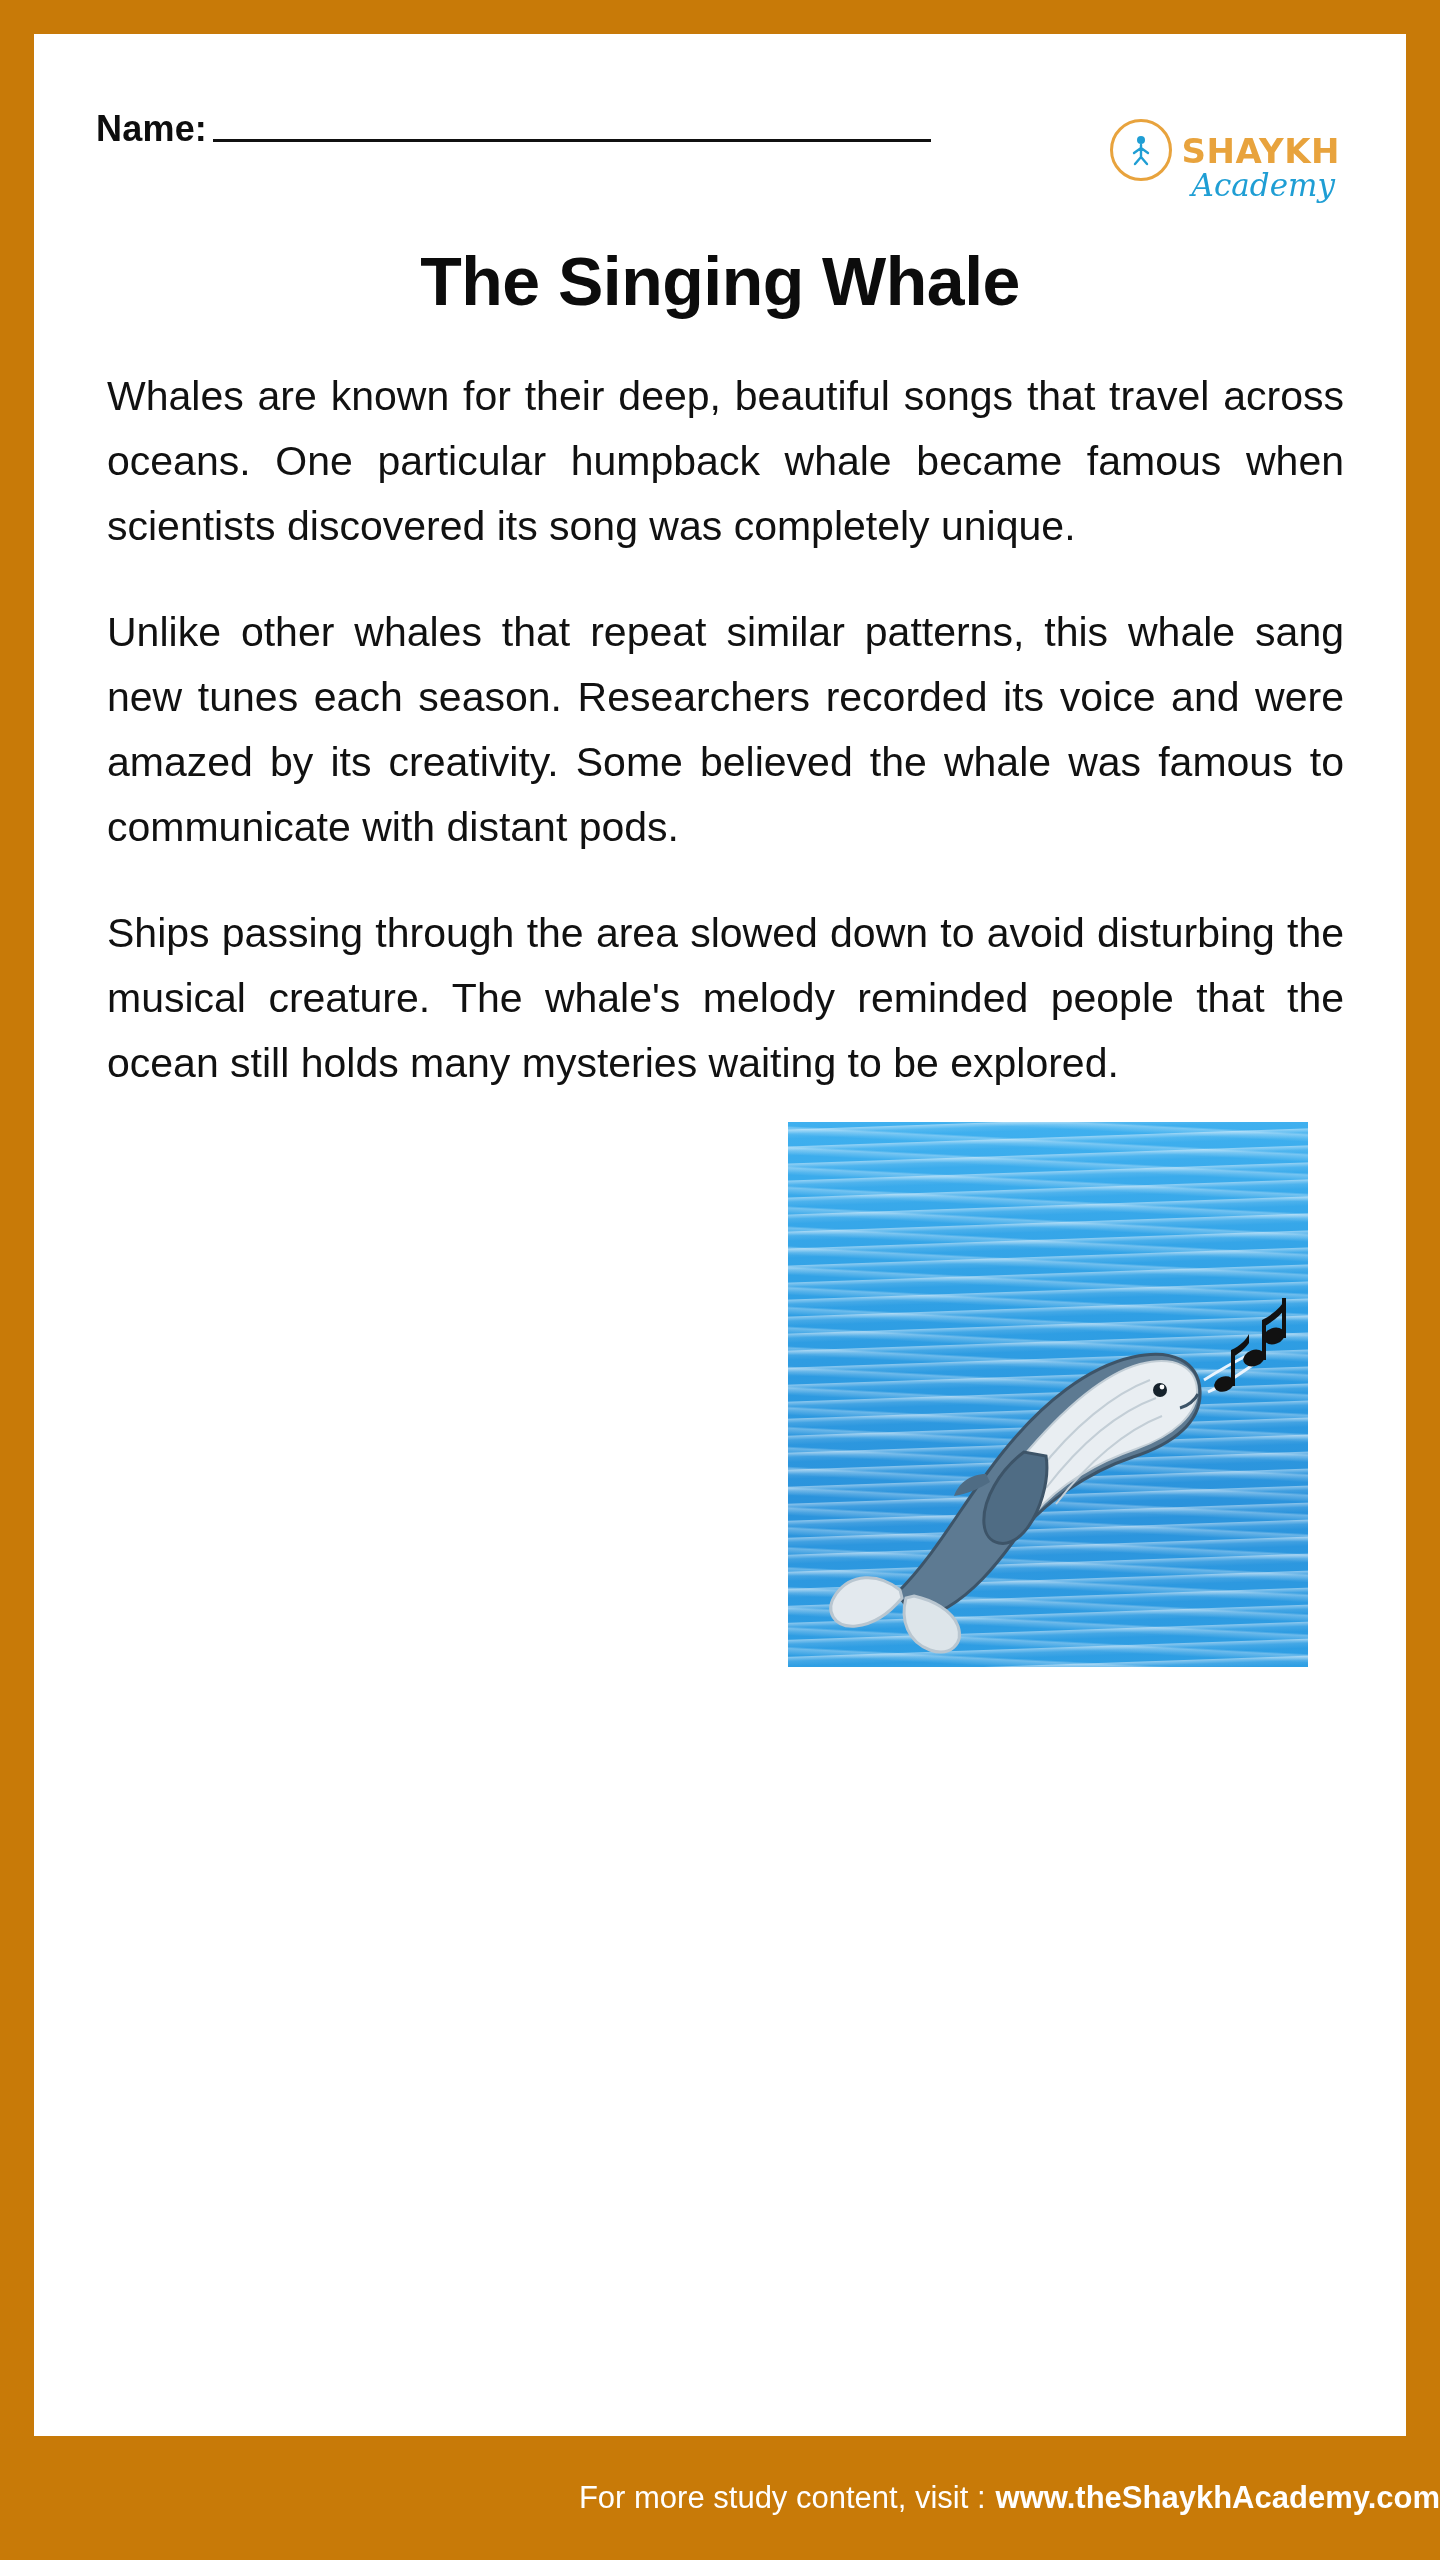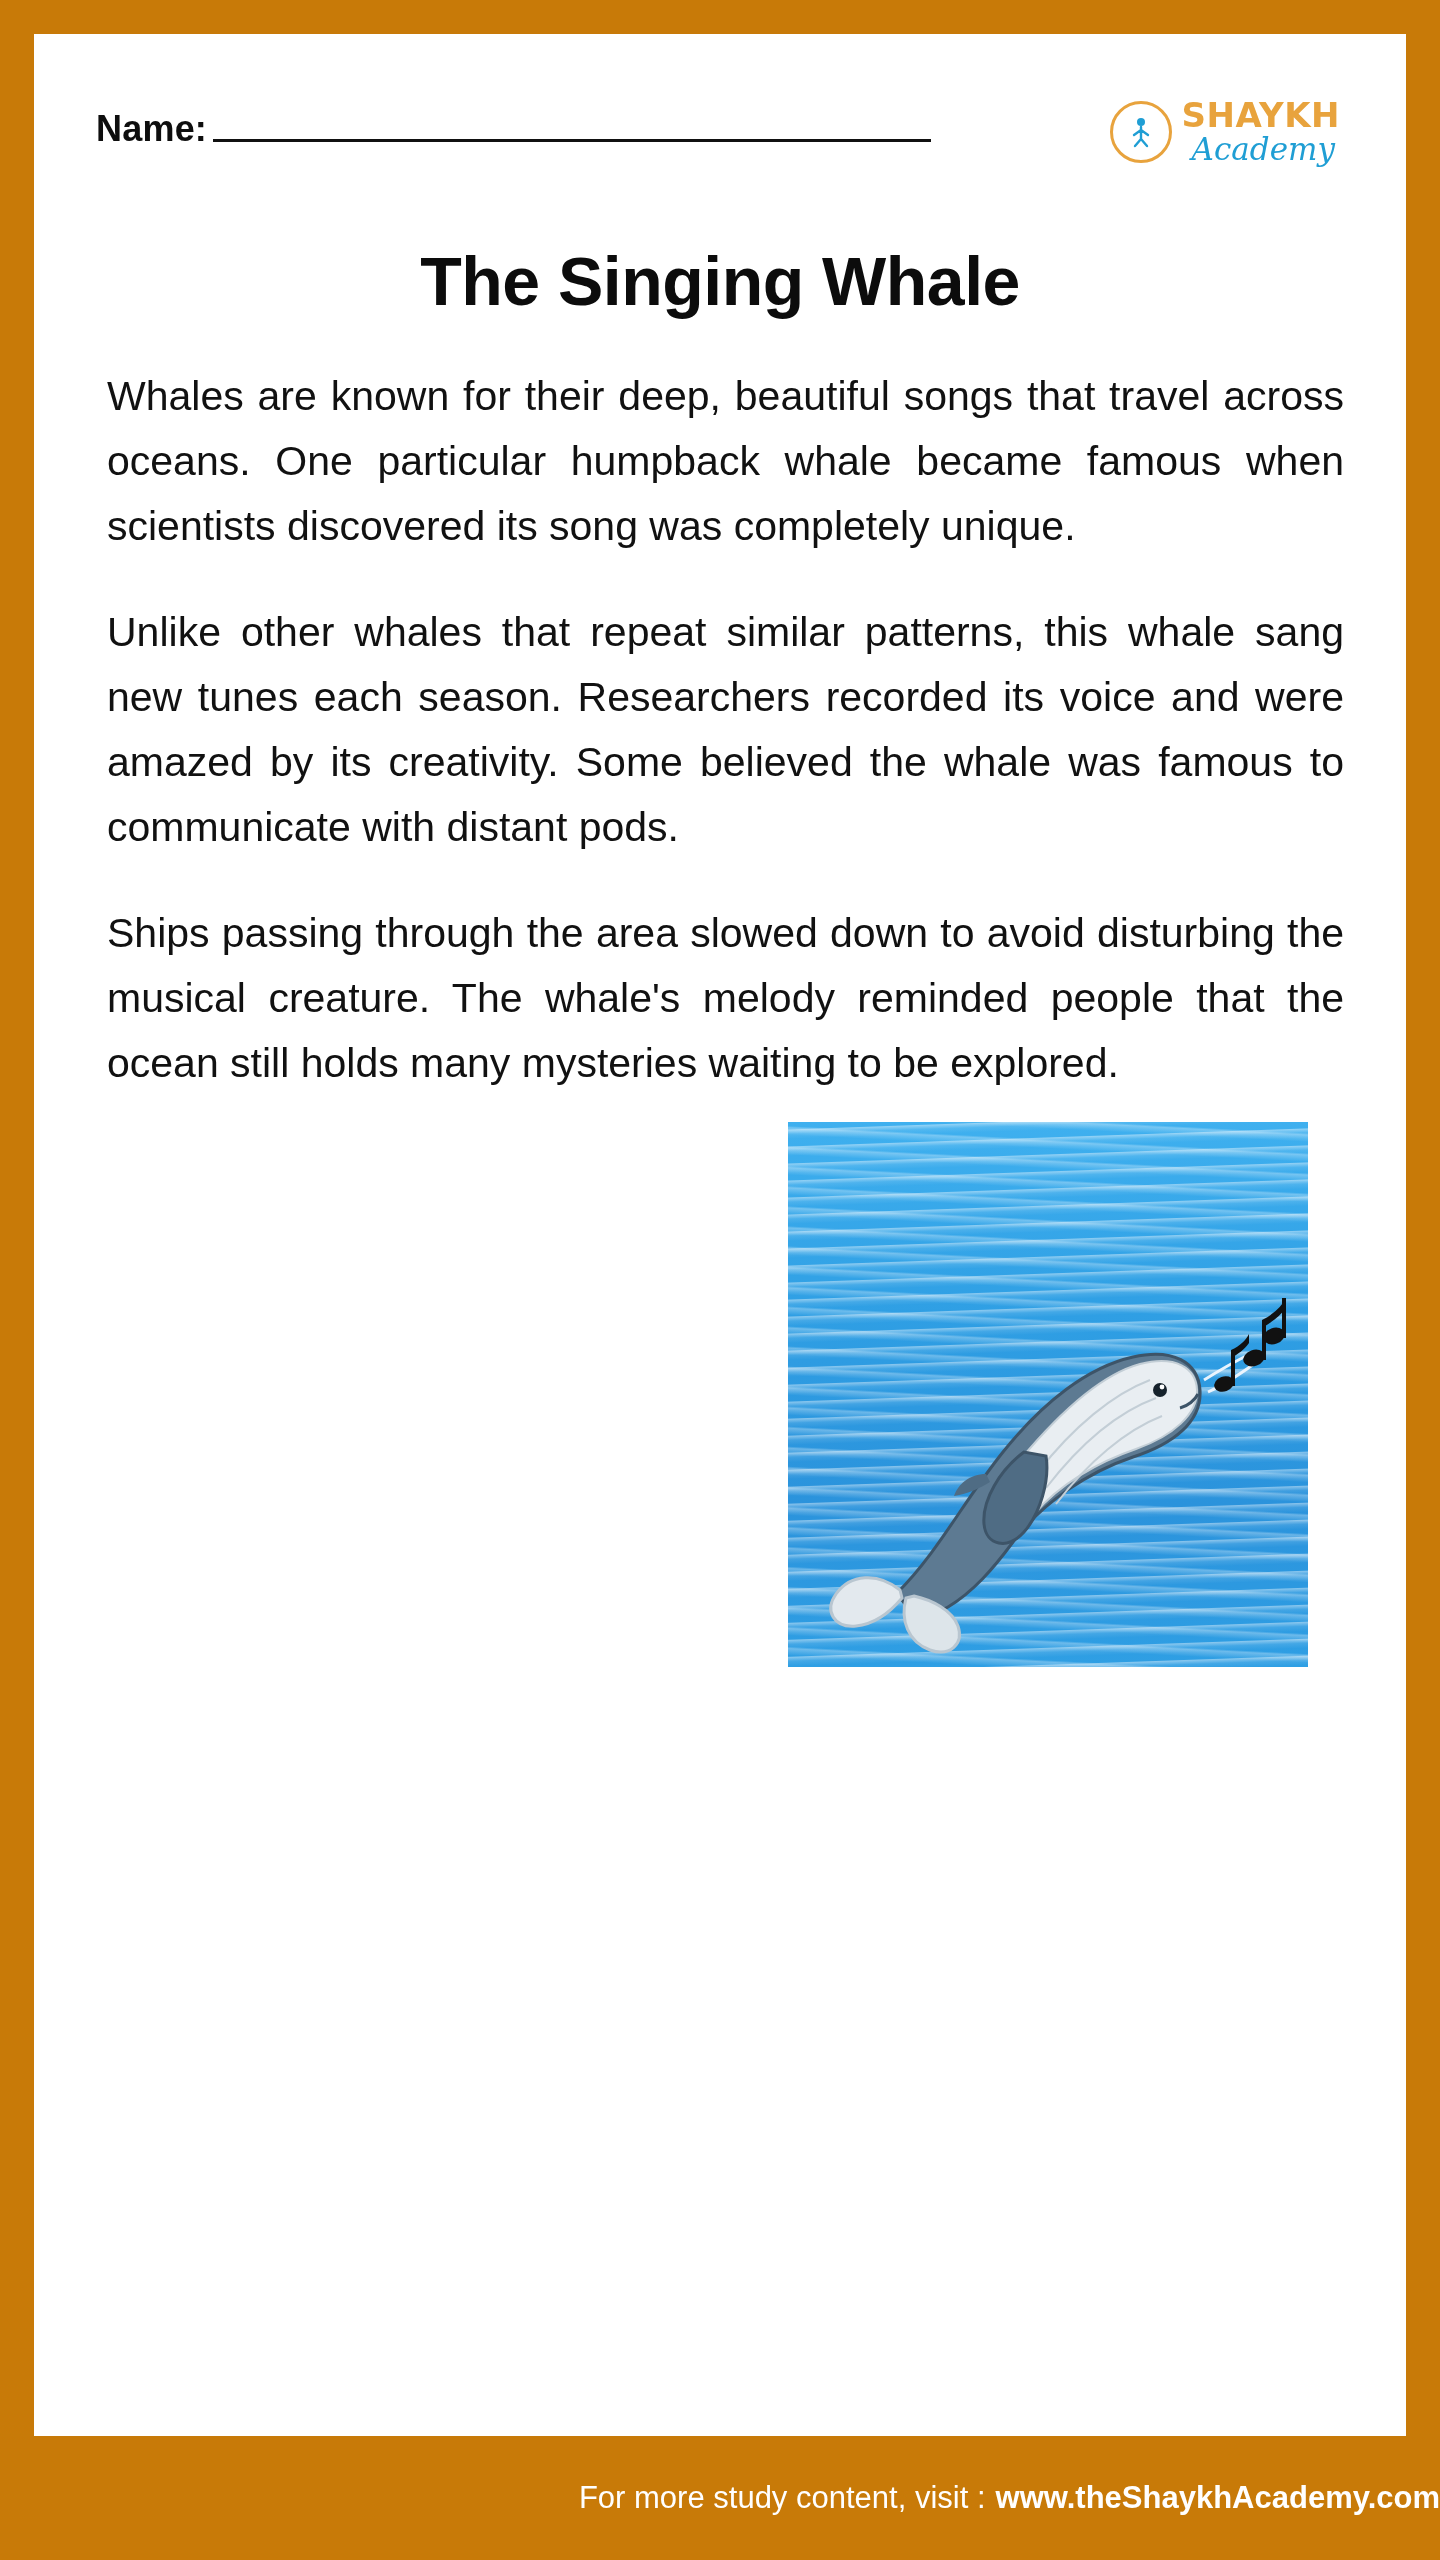--- a/index.html
+++ b/index.html
@@ -82,20 +82,21 @@
     display: flex;
     flex-direction: column;
     line-height: 1;
   }
   .logo-top {
     font-size: 34px;
     font-weight: bold;
     color: #e8a33d;
     letter-spacing: 0.5px;
     font-family: "DejaVu Sans", sans-serif;
+    margin-top: 36px;
   }
   .logo-bottom {
     font-size: 31px;
     color: #1f9ed4;
     font-family: "DejaVu Serif", serif;
     font-style: italic;
     margin-top: 2px;
     margin-left: 10px;
   }
 

